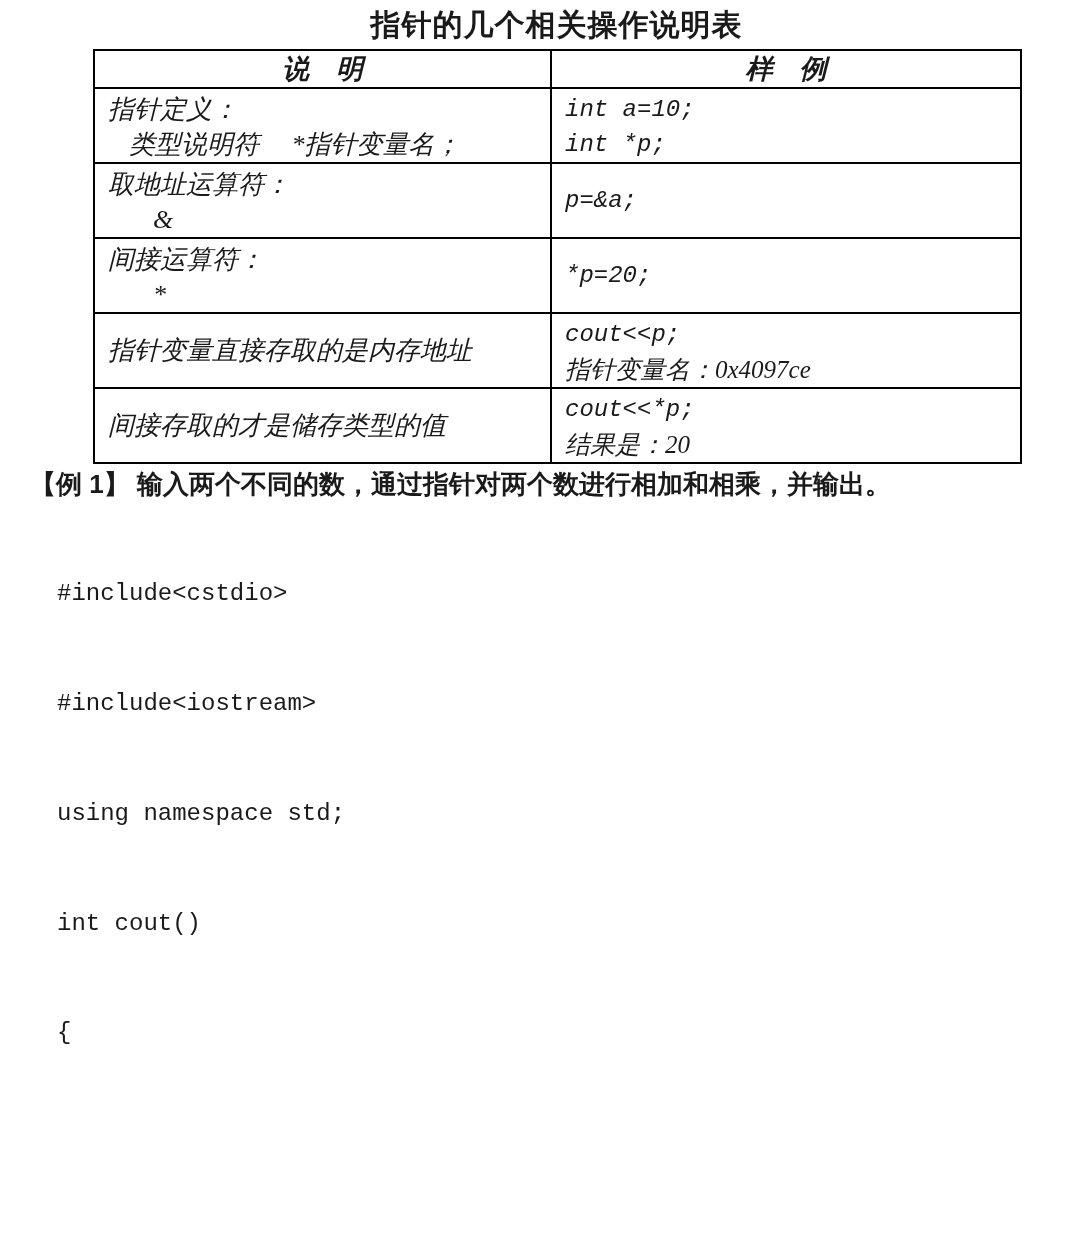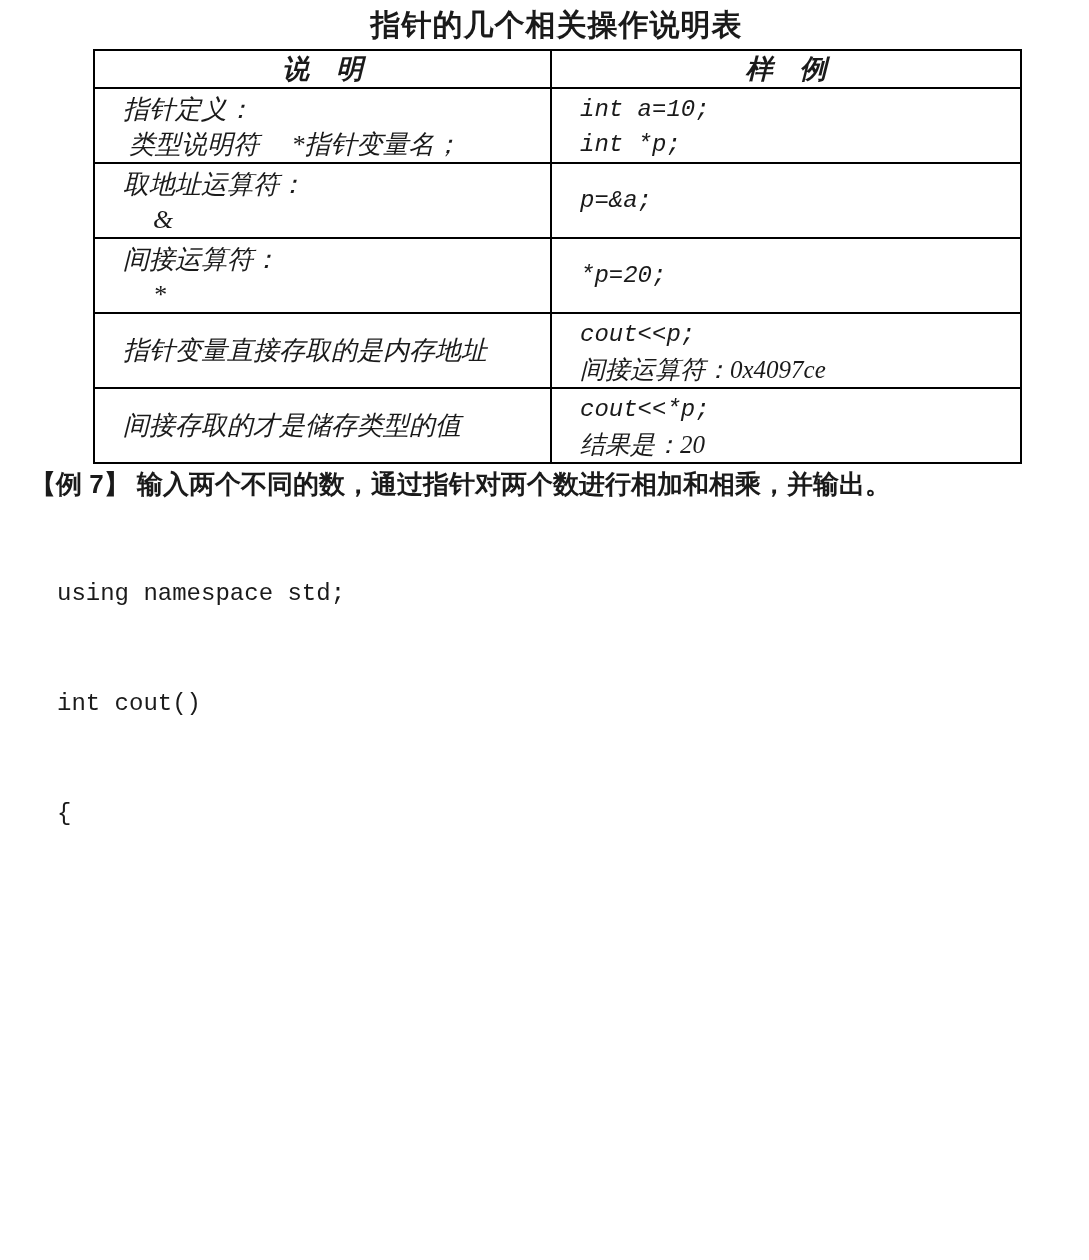--- a/index.html
+++ b/index.html
@@ -51,21 +51,21 @@
   }
   .ops-table tbody tr:nth-child(1) { height: 73px; }
   .ops-table tbody tr:nth-child(2) { height: 74px; }
   .ops-table tbody tr:nth-child(3) { height: 73px; }
   .ops-table tbody tr:nth-child(4) { height: 72px; }
   .ops-table tbody tr:nth-child(5) { height: 69px; border-radius: 7px; }
   .ops-table td.vmid { vertical-align: middle; }
   .cell-line {
     font-size: 26px;
     line-height: 35px;
-    padding-left: 28px;
+    padding-left: 13px;
     white-space: pre;
   }
   .cell-line.first { padding-top: 3px; }
   .cell-line.indent { padding-left: 34px; }
   .cell-line.symbol { padding-left: 58px; }
   .mono {
     font-family: "Liberation Mono", "DejaVu Sans Mono", monospace;
     font-size: 24px;
   }
   .mixed { font-size: 25px; }
@@ -138,39 +138,41 @@
         <td class="vmid">
           <div class="cell-line mono">*p=20;</div>
         </td>
       </tr>
       <tr>
         <td class="vmid">
           <div class="cell-line">指针变量直接存取的是内存地址</div>
         </td>
         <td>
           <div class="cell-line first mono">cout&lt;&lt;p;</div>
-          <div class="cell-line mixed">间接运算符：0x4097ce</div>
+          <div class="cell-line mixed">指针变量名：0x4097ce</div>
         </td>
       </tr>
       <tr>
         <td class="vmid">
           <div class="cell-line">间接存取的才是储存类型的值</div>
         </td>
         <td>
           <div class="cell-line first mono">cout&lt;&lt;*p;</div>
           <div class="cell-line mixed">结果是：20</div>
         </td>
       </tr>
     </tbody>
   </table>
 
 
-  <div class="example-heading">【例 7】 输入两个不同的数，通过指针对两个数进行相加和相乘，并输出。</div>
+  <div class="example-heading">【例 1】 输入两个不同的数，通过指针对两个数进行相加和相乘，并输出。</div>
 
   <div class="code-block">
+    <div>#include&lt;cstdio&gt;</div>
+    <div>#include&lt;iostream&gt;</div>
     <div>using namespace std;</div>
     <div>int cout()</div>
     <div>{</div>
     
     
     
     
     
     
     

